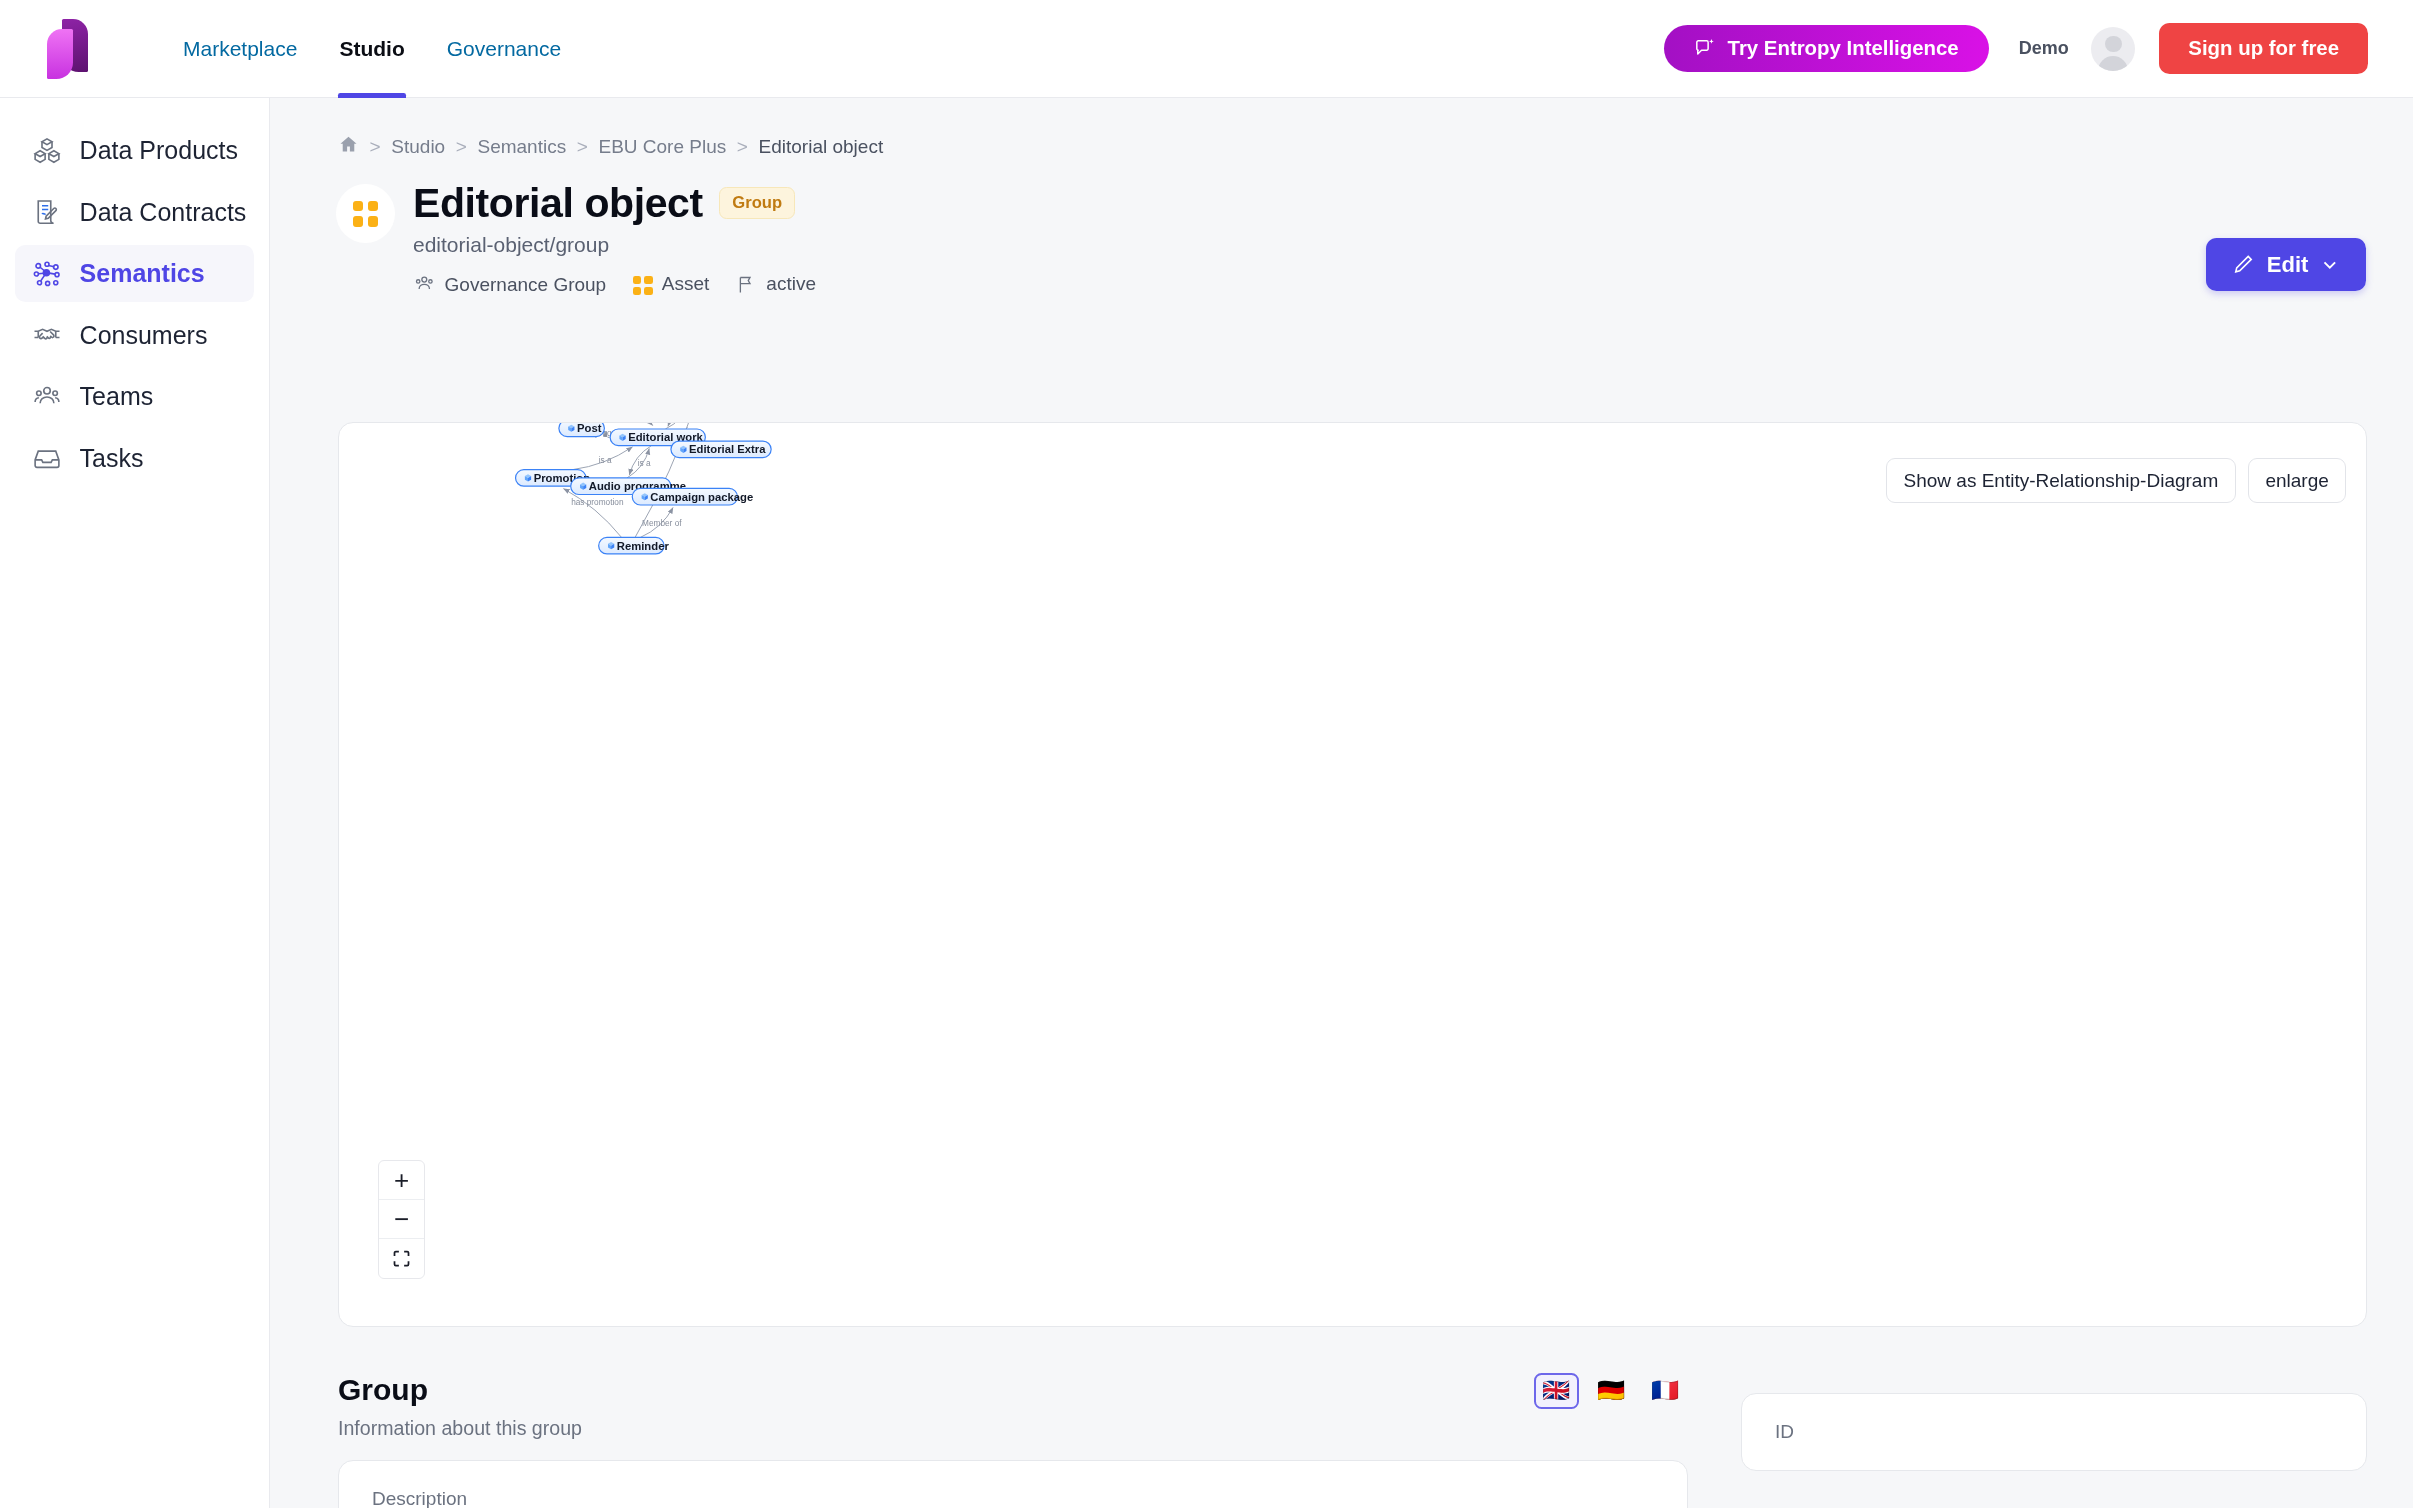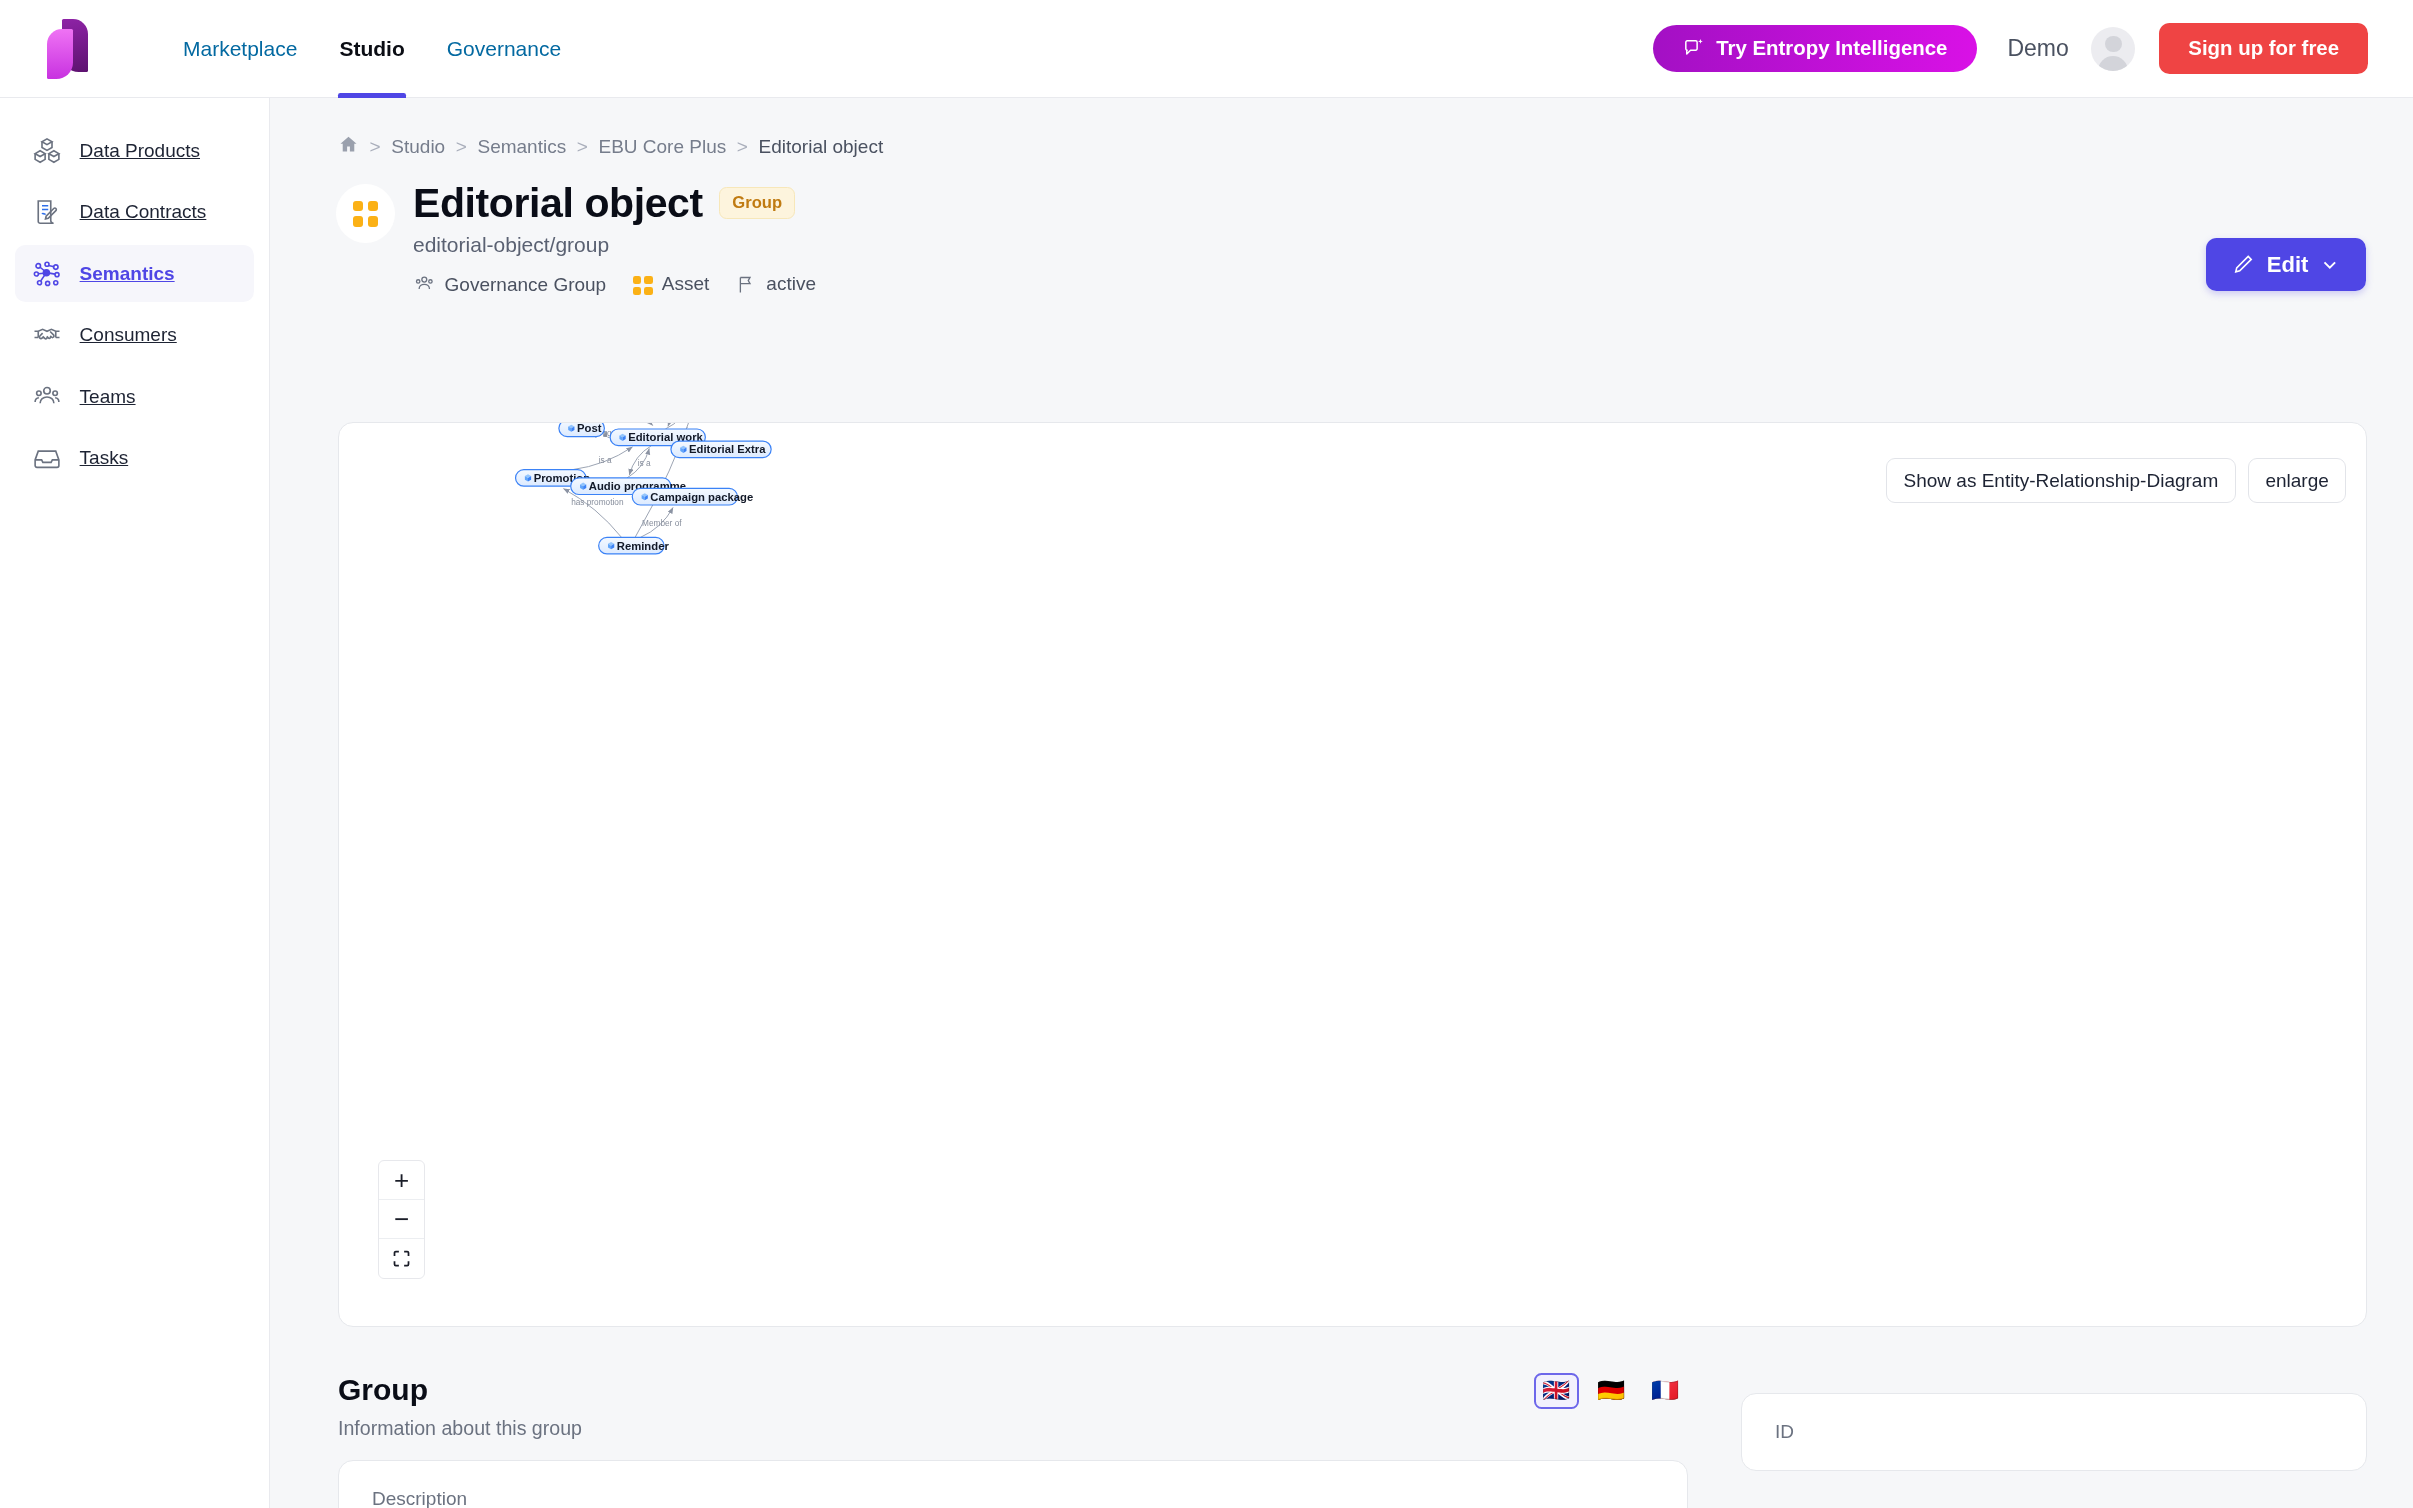--- a/index.html
+++ b/index.html
@@ -38,40 +38,40 @@
     height: 4.5px; background: #4f46e5; border-radius: 2.3px 2.3px 0 0;
   }
   .topright { margin-left: auto; display: flex; align-items: center; gap: 0px; padding-right: 45px; }
   .btn-entropy {
     display: flex; align-items: center; gap: 10.6px;
     background: linear-gradient(90deg,#a310c4,#d911e6);
     color: #fff; font-size: 20.4px; font-weight: 700;
     padding: 12px 30px; border-radius: 30px; border: none; cursor: pointer;
     white-space: nowrap;
   }
-  .demo-label { font-size: 23px; color: #4a5160; margin: 0 22.6px 0 30px; white-space: nowrap; }
+  .demo-label { font-size: 18px; color: #4a5160; margin: 0 22.6px 0 30px; white-space: nowrap; font-weight: bold; }
   .avatar {
     width: 44px; height: 44px; border-radius: 50%; background: #ececf0;
     position: relative; overflow: hidden; flex: 0 0 auto;
   }
   .avatar::before { content:""; position:absolute; left:13.6px; top:9px; width:16.6px; height:16.6px; border-radius:50%; background:#d3d4da; }
   .avatar::after { content:""; position:absolute; left:6.8px; top:29px; width:30px; height:24px; border-radius:15px 15px 0 0; background:#d3d4da; }
   .btn-signup {
     margin-left: 24px; background: #ef4444; color:#fff; font-size: 20.4px; font-weight: 700;
     padding: 13.6px 29px; border-radius: 10.6px; border: none; cursor: pointer; white-space: nowrap;
   }
   
   .sidebar {
     position: absolute; top: 98px; left: 0; width: 270px; height: 1410px;
     background: #ffffff; border-right: 1.5px solid #e9eaee; padding-top: 19.6px;
   }
   .side-item {
     display: flex; align-items: center; gap: 18px; height: 57px;
     margin: 4.5px 15px; padding-left: 16.6px; border-radius: 10.6px; cursor: pointer;
-    font-size: 19px; color: #1d2333; font-weight: 500; text-decoration: underline;
+    font-size: 25px; color: #1d2333; font-weight: 500;
   }
   .side-item.active { background: #f6f6fb; color: #4f46e5; font-weight: 600; }
   .side-item .ic { width: 30px; height: 30px; flex:0 0 auto; display:flex; align-items:center; justify-content:center; }
   .side-item .ic svg { width: 30px; height: 30px; }
   
   .main { position: absolute; top: 98px; left: 270px; width: 2143px; height: 1410px; background: #f6f7f9; }
   .crumbs { display: flex; align-items: center; gap: 10.6px; padding: 36px 0 0 68px; font-size: 19px; color: #767d8c; }
   .crumbs .sep { color: #a9aebb; }
   .crumbs a { color: #767d8c; text-decoration: none; cursor: pointer; }
   .crumbs a.last { color: #4a5160; }

